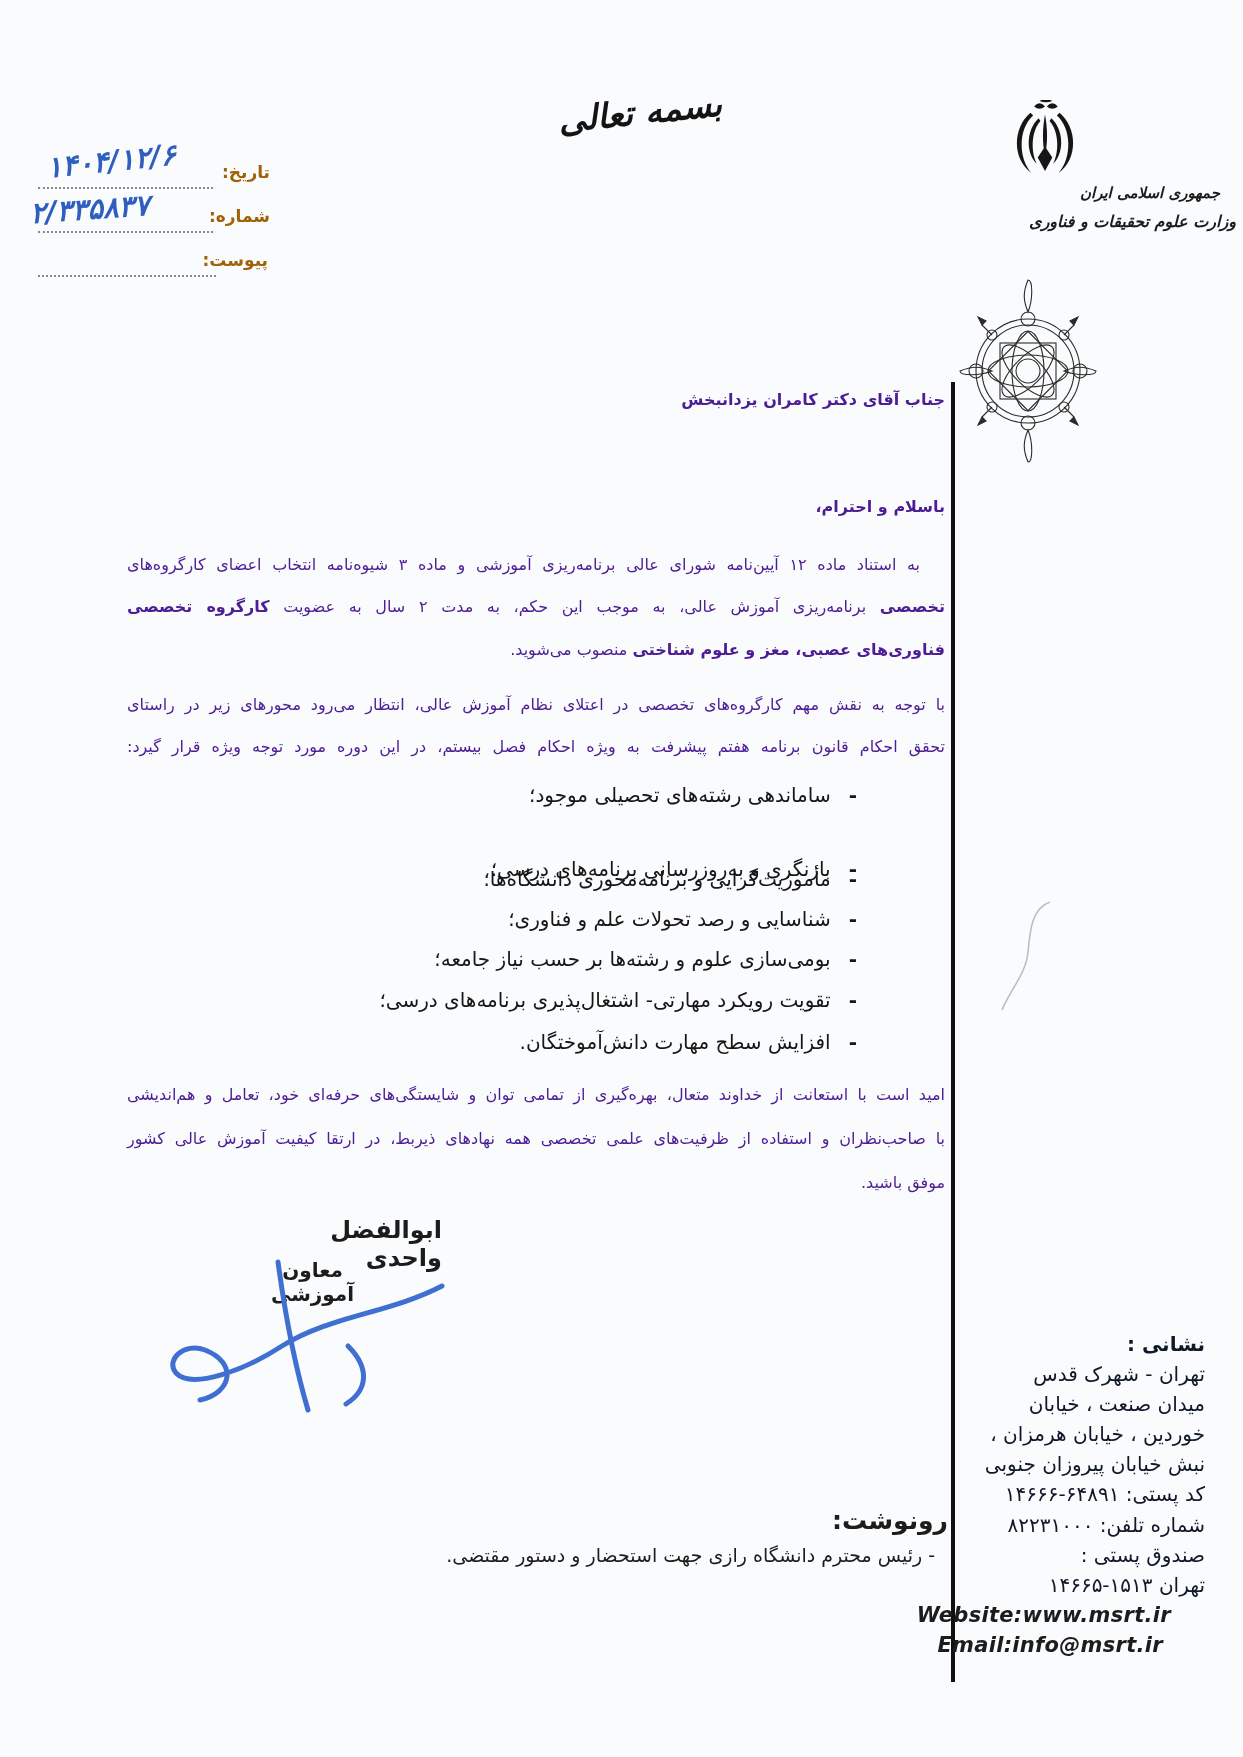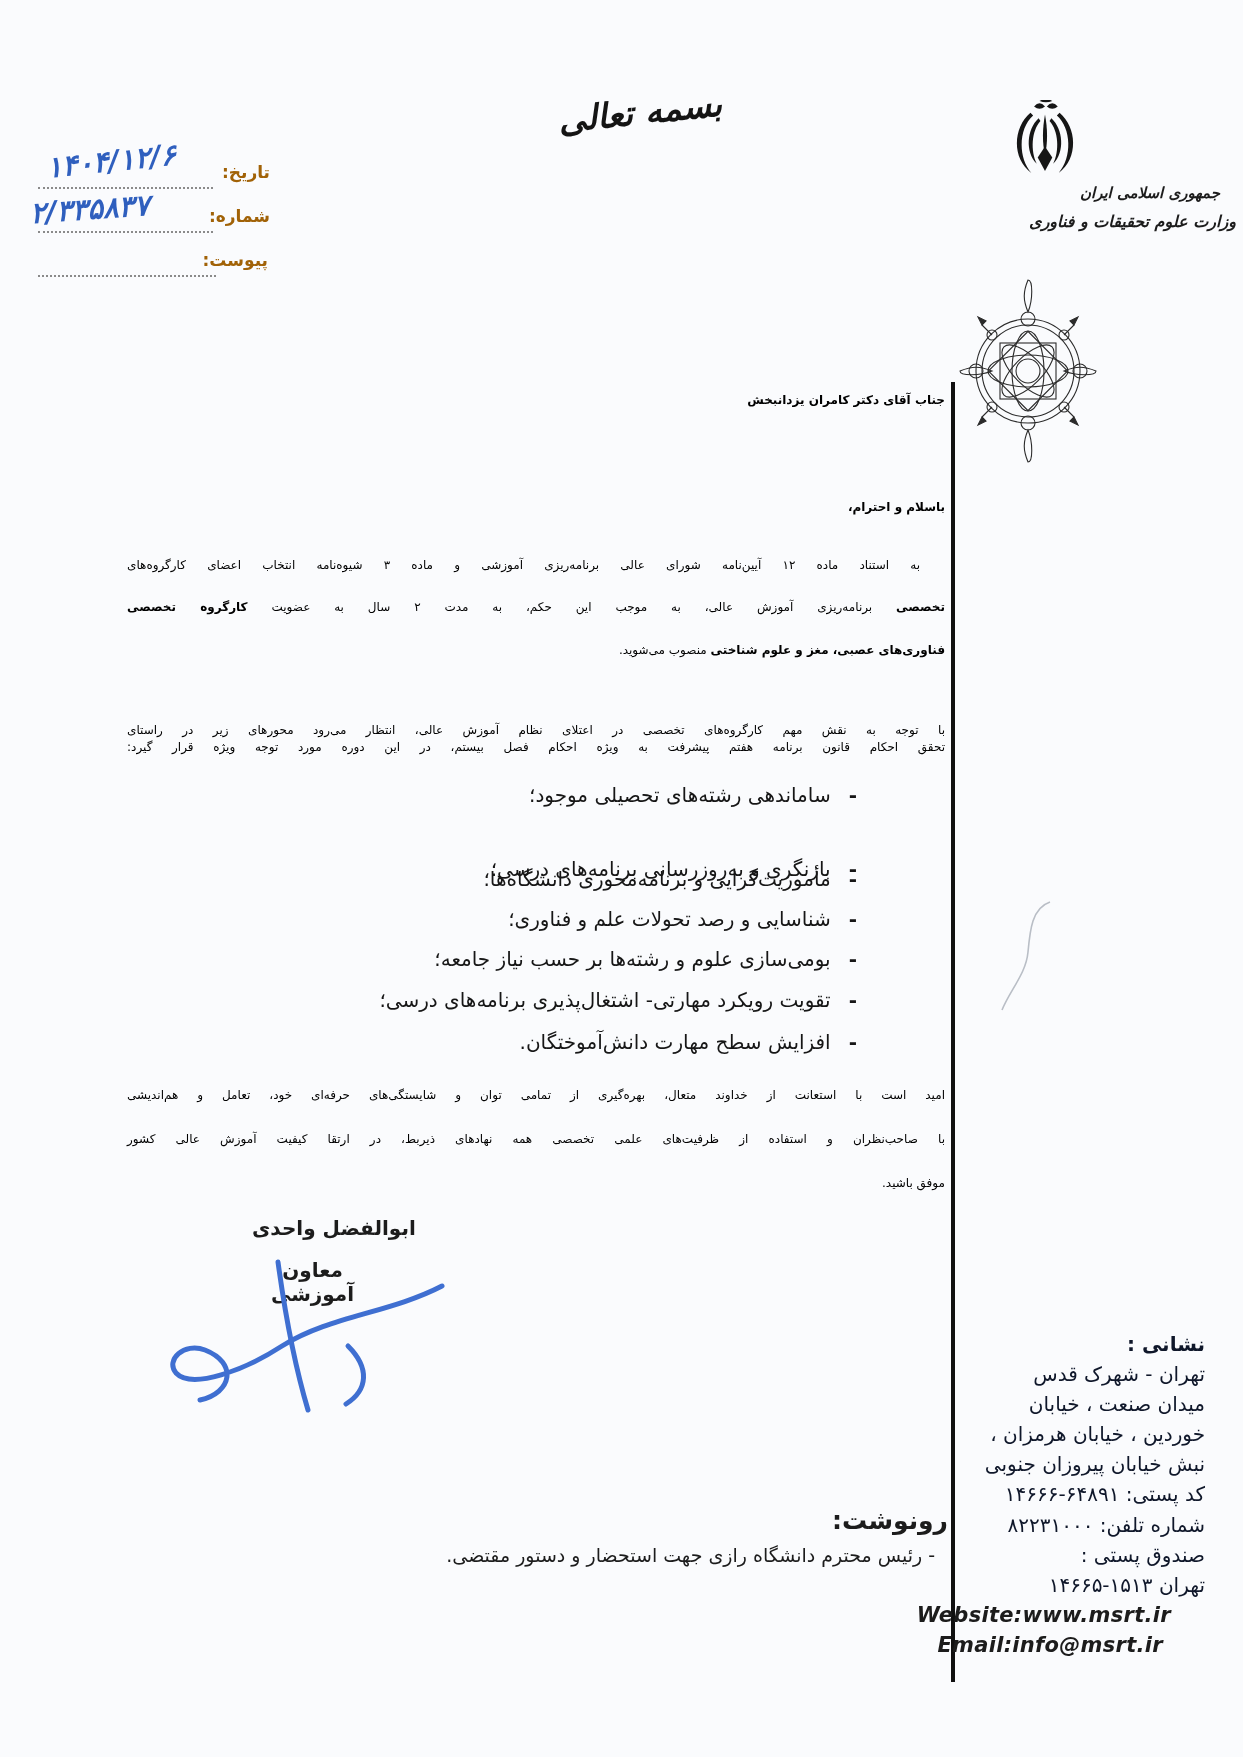--- a/index.html
+++ b/index.html
@@ -24,29 +24,29 @@
   .meta-label{font-size:17px;font-weight:bold;direction:rtl;color:#a16207;}
   .dotline{border-bottom:2px dotted #8a8a8a;height:1px;}
   .hand{
     color:#2f5fbe;font-size:29px;font-weight:bold;font-style:italic;
     letter-spacing:3px;white-space:nowrap;direction:ltr;
   }
   
   .vrule{left:951px;top:382px;width:4px;height:1300px;background:#101010;}
   
   #body-col{position:absolute;left:115px;top:0;width:830px;height:1757px;}
-  .bline{position:absolute;left:12px;right:0;direction:rtl;font-size:12px;line-height:30px;color:#000000;}
+  .bline{position:absolute;left:12px;right:0;direction:rtl;font-size:16px;line-height:30px;color:#4c1d95;}
   .r{text-align:right;}
   .just{text-align:justify;text-align-last:justify;}
   .b{font-weight:bold;}
   .indent{padding-right:25px;}
   .bullet{position:absolute;right:88px;direction:rtl;white-space:nowrap;font-size:20px;color:#161616;}
   .bullet .dash{font-weight:bold;margin-left:18px;}
   
-  .sig-name{left:252px;top:1216px;width:190px;text-align:left;font-size:20px;font-weight:bold;direction:rtl;}
+  .sig-name{left:252px;top:1216px;width:190px;text-align:right;font-size:24px;font-weight:bold;direction:rtl;}
   .sig-title{left:240px;top:1258px;width:145px;text-align:center;font-size:20px;font-weight:bold;direction:rtl;}
   
   .cc-label{right:295px;top:1506px;font-size:25px;font-weight:bold;direction:rtl;text-align:right;}
   .cc-item{right:308px;top:1544px;font-size:19px;direction:rtl;text-align:right;white-space:nowrap;}
   
   .addr{direction:rtl;text-align:right;font-size:20px;color:#0f172a;white-space:nowrap;letter-spacing:0.3px;}
   .addr-right{right:38px;}
   .latin{font-style:italic;font-weight:bold;font-size:21px;direction:ltr;letter-spacing:0.3px;}
   .num{direction:ltr;unicode-bidi:isolate;display:inline-block;}
 </style>
@@ -120,21 +120,21 @@
 <div id="body-col">
 
   <div class="bline r b" style="top:385px;">جناب آقای دکتر کامران یزدانبخش</div>
 
   <div class="bline r b" style="top:492px;">باسلام و احترام،</div>
 
   <div class="bline just indent" style="top:550px;">به استناد ماده ۱۲ آیین‌نامه شورای عالی برنامه‌ریزی آموزشی و ماده ۳ شیوه‌نامه انتخاب اعضای کارگروه‌های</div>
   <div class="bline just" style="top:592px;"><span class="b">تخصصی</span><span> برنامه‌ریزی آموزش عالی، به موجب این حکم، به مدت ۲ سال به عضویت </span><span class="b">کارگروه تخصصی</span></div>
   <div class="bline r" style="top:635px;"><span class="b">فناوری‌های عصبی، مغز و علوم شناختی</span><span> منصوب می‌شوید.</span></div>
 
-  <div class="bline just" style="top:690px;margin-top:25px;">با توجه به نقش مهم کارگروه‌های تخصصی در اعتلای نظام آموزش عالی، انتظار می‌رود محورهای زیر در راستای</div>
+  <div class="bline just" style="top:690px;">با توجه به نقش مهم کارگروه‌های تخصصی در اعتلای نظام آموزش عالی، انتظار می‌رود محورهای زیر در راستای</div>
   <div class="bline just" style="top:732px;">تحقق احکام قانون برنامه هفتم پیشرفت به ویژه احکام فصل بیستم، در این دوره مورد توجه ویژه قرار گیرد:</div>
 
   <div class="bullet" style="top:783px;"><span class="dash">-</span><span>ساماندهی رشته‌های تحصیلی موجود؛</span></div>
   <div class="bullet" style="top:827px;margin-top:30px;"><span class="dash">-</span><span>بازنگری و به‌روزرسانی برنامه‌های درسی؛</span></div>
   <div class="bullet" style="top:867px;"><span class="dash">-</span><span>مأموریت‌گرایی و برنامه‌محوری دانشگاه‌ها؛</span></div>
   <div class="bullet" style="top:907px;"><span class="dash">-</span><span>شناسایی و رصد تحولات علم و فناوری؛</span></div>
   <div class="bullet" style="top:947px;"><span class="dash">-</span><span>بومی‌سازی علوم و رشته‌ها بر حسب نیاز جامعه؛</span></div>
   <div class="bullet" style="top:988px;"><span class="dash">-</span><span>تقویت رویکرد مهارتی- اشتغال‌پذیری برنامه‌های درسی؛</span></div>
   <div class="bullet" style="top:1030px;"><span class="dash">-</span><span>افزایش سطح مهارت دانش‌آموختگان.</span></div>
 

